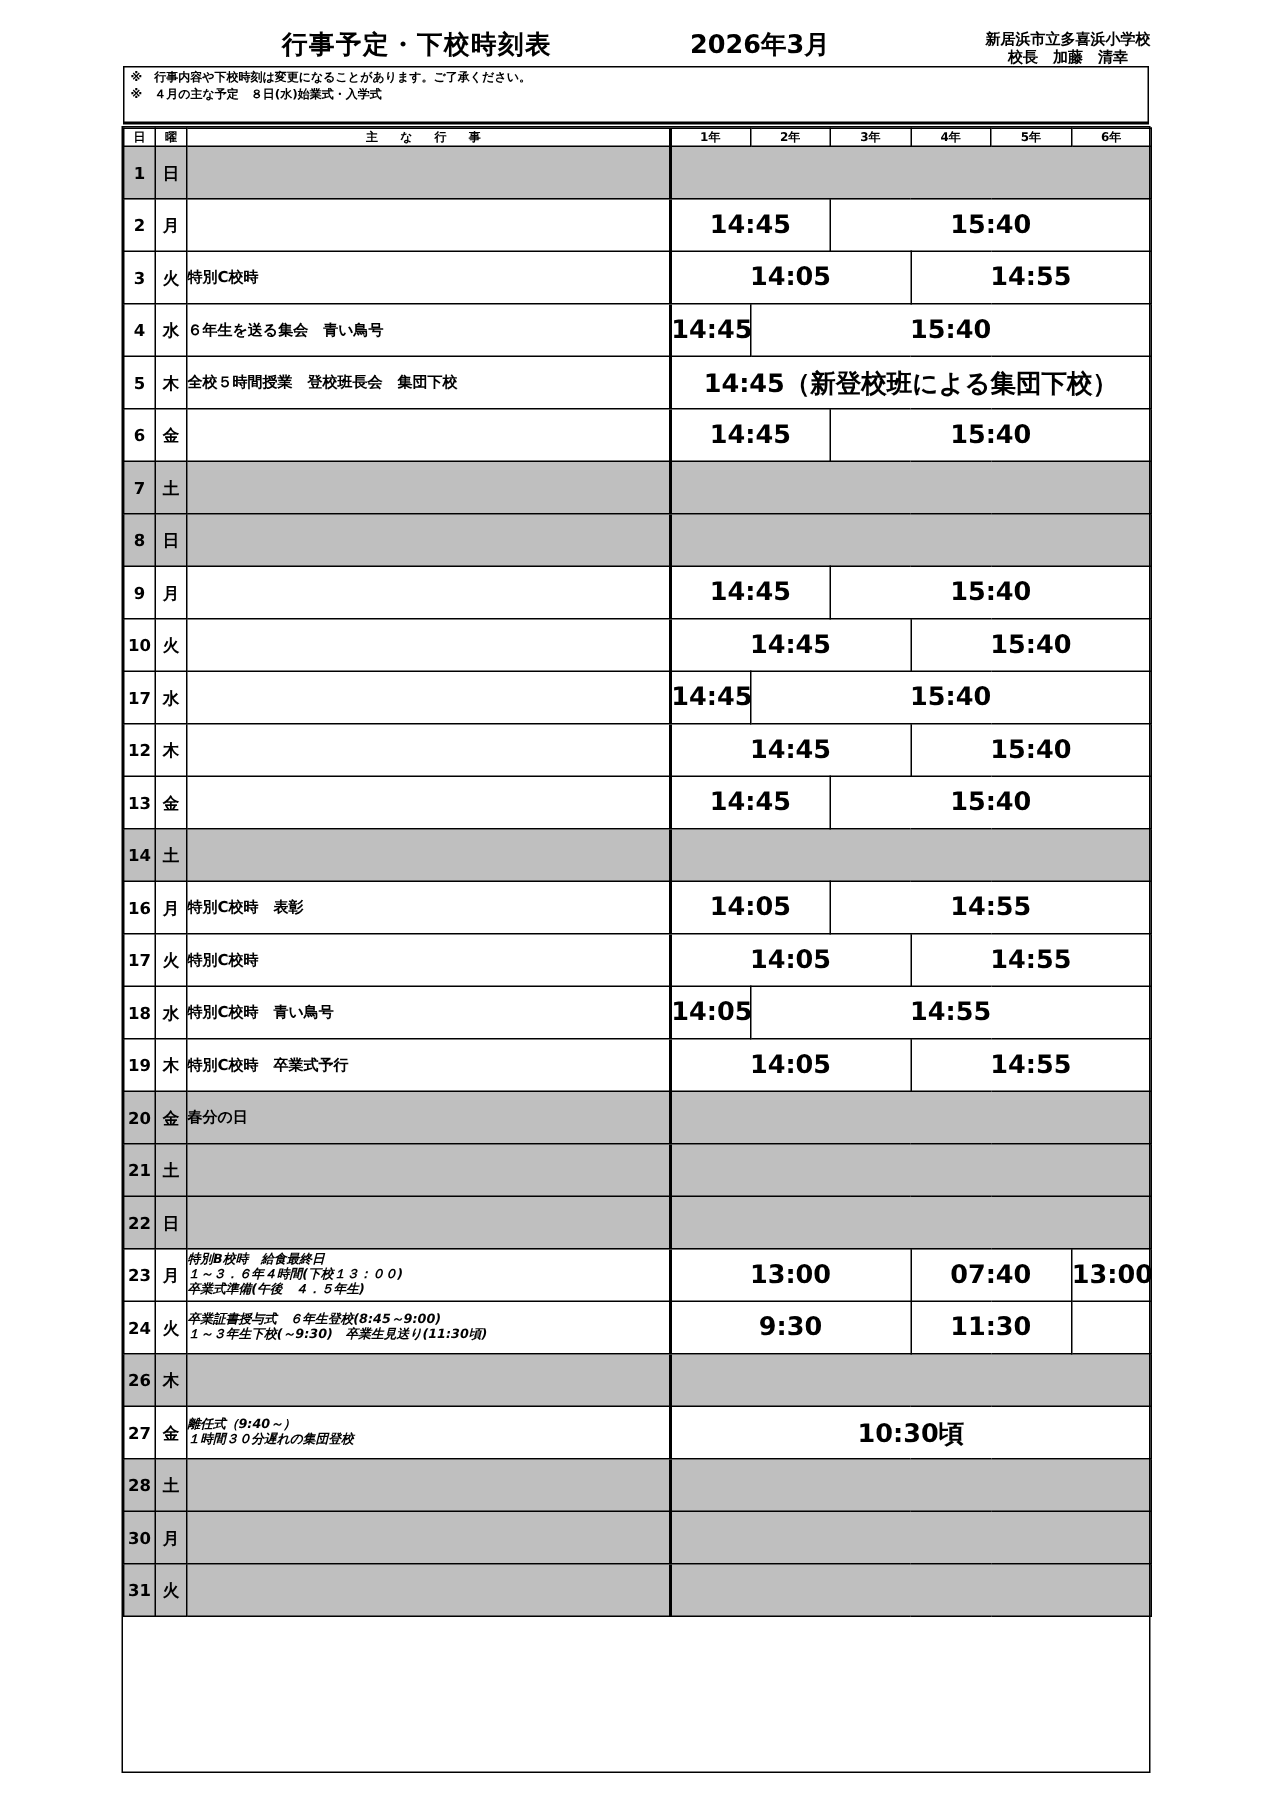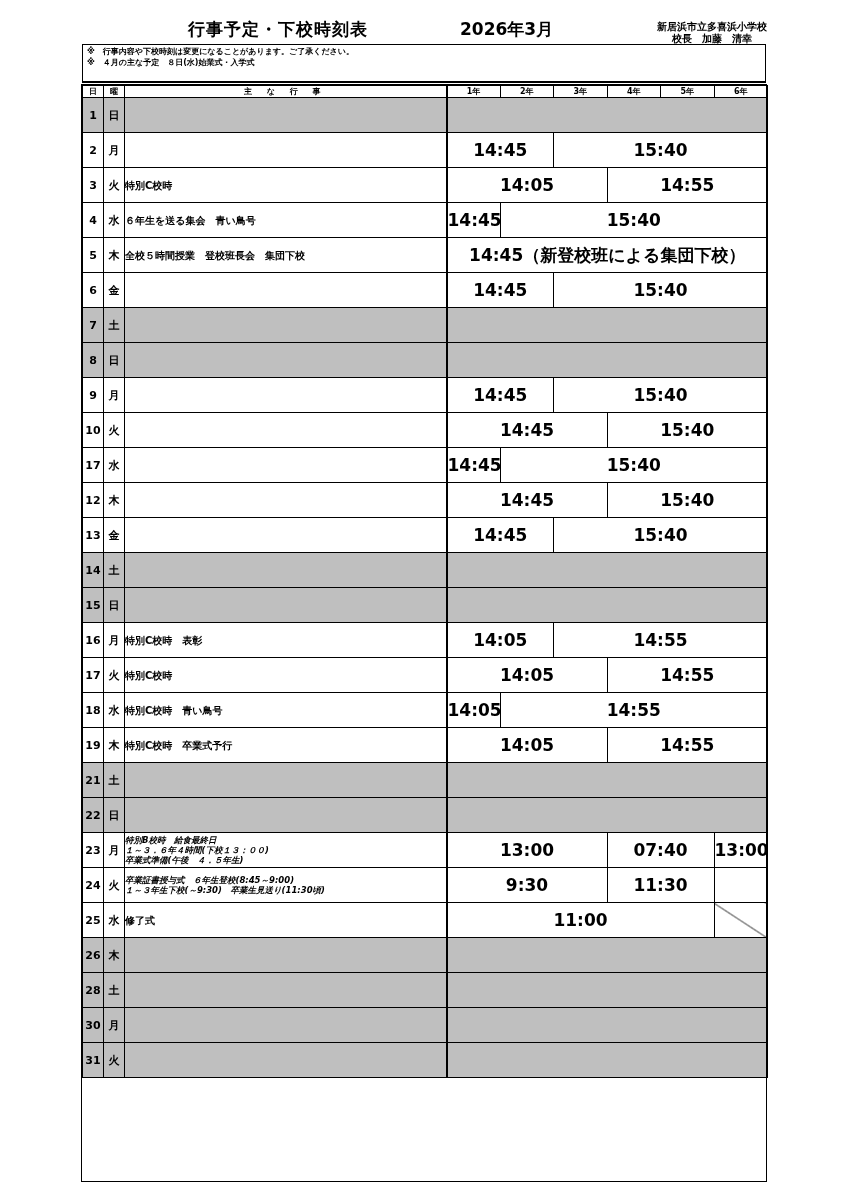--- a/index.html
+++ b/index.html
@@ -160,26 +160,20 @@
         <td class="ev"></td>
         <td colspan="2" class="time">14:45</td>
         <td colspan="4" class="time">15:40</td>
       </tr>
       <tr class="day gray">
         <td class="num">14</td>
         <td class="wd">土</td>
         <td class="ev"></td>
         <td colspan="6"></td>
       </tr>
-      <tr class="day gray">
-        <td class="num">15</td>
-        <td class="wd">日</td>
-        <td class="ev"></td>
-        <td colspan="6"></td>
-      </tr>
       <tr class="day">
         <td class="num">16</td>
         <td class="wd">月</td>
         <td class="ev">
           <div>特別C校時　表彰</div>
         </td>
         <td colspan="2" class="time">14:05</td>
         <td colspan="4" class="time">14:55</td>
       </tr>
       <tr class="day">
@@ -201,20 +195,28 @@
         <td colspan="5" class="time">14:55</td>
       </tr>
       <tr class="day">
         <td class="num">19</td>
         <td class="wd">木</td>
         <td class="ev">
           <div>特別C校時　卒業式予行</div>
         </td>
         <td colspan="3" class="time">14:05</td>
         <td colspan="3" class="time">14:55</td>
+      </tr>
+      <tr class="day gray">
+        <td class="num">20</td>
+        <td class="wd">金</td>
+        <td class="ev">
+          <div>春分の日</div>
+        </td>
+        <td colspan="6"></td>
       </tr>
       <tr class="day gray">
         <td class="num">21</td>
         <td class="wd">土</td>
         <td class="ev"></td>
         <td colspan="6"></td>
       </tr>
       <tr class="day gray">
         <td class="num">22</td>
         <td class="wd">日</td>
@@ -237,34 +239,34 @@
         <td class="num">24</td>
         <td class="wd">火</td>
         <td class="ev small">
           <div>卒業証書授与式　６年生登校(8:45～9:00)</div>
           <div>１～３年生下校(～9:30)　卒業生見送り(11:30頃)</div>
         </td>
         <td colspan="3" class="time">9:30</td>
         <td colspan="2" class="time">11:30</td>
         <td colspan="1" class="time" style="border-left: none;"></td>
       </tr>
-      <tr class="day">
-        <td class="num">25</td>
-        <td class="wd">水</td>
-        <td class="ev">
-          <div>修了式</div>
-        </td>
-        <td colspan="5" class="time">11:00</td>
-        <td colspan="1" class="time slash"></td>
-      </tr>
       <tr class="day gray">
         <td class="num">26</td>
         <td class="wd">木</td>
         <td class="ev"></td>
         <td colspan="6"></td>
+      </tr>
+      <tr class="day">
+        <td class="num">27</td>
+        <td class="wd">金</td>
+        <td class="ev small">
+          <div>離任式（9:40～）</div>
+          <div>１時間３０分遅れの集団登校</div>
+        </td>
+        <td colspan="6" class="time">10:30頃</td>
       </tr>
       <tr class="day gray">
         <td class="num">28</td>
         <td class="wd">土</td>
         <td class="ev"></td>
         <td colspan="6"></td>
       </tr>
       <tr class="day gray">
         <td class="num">30</td>
         <td class="wd">月</td>

